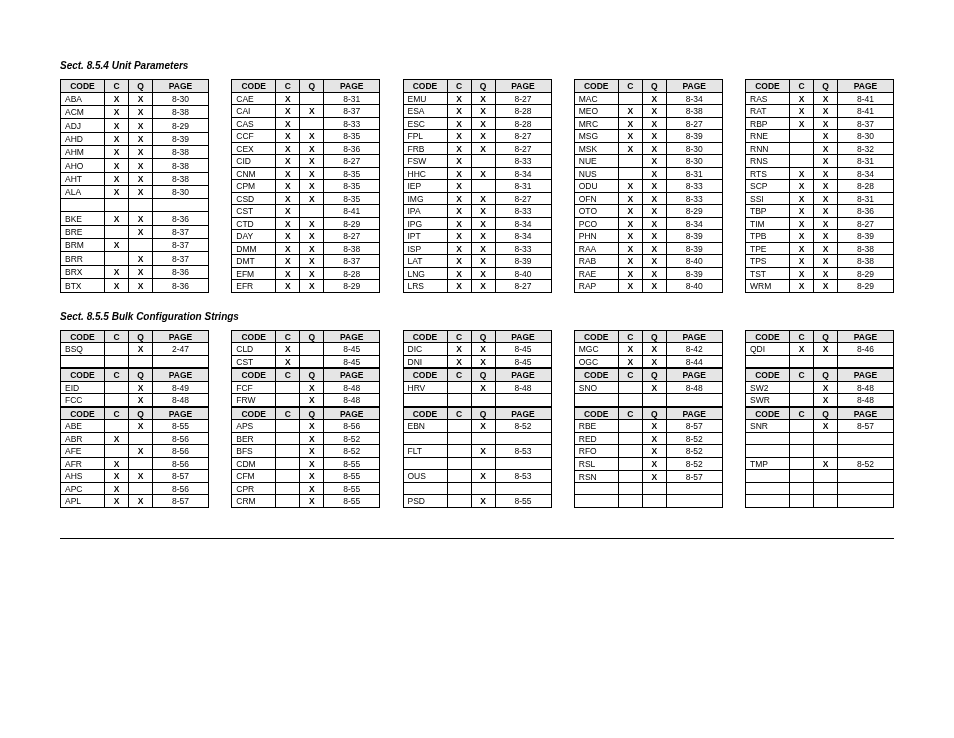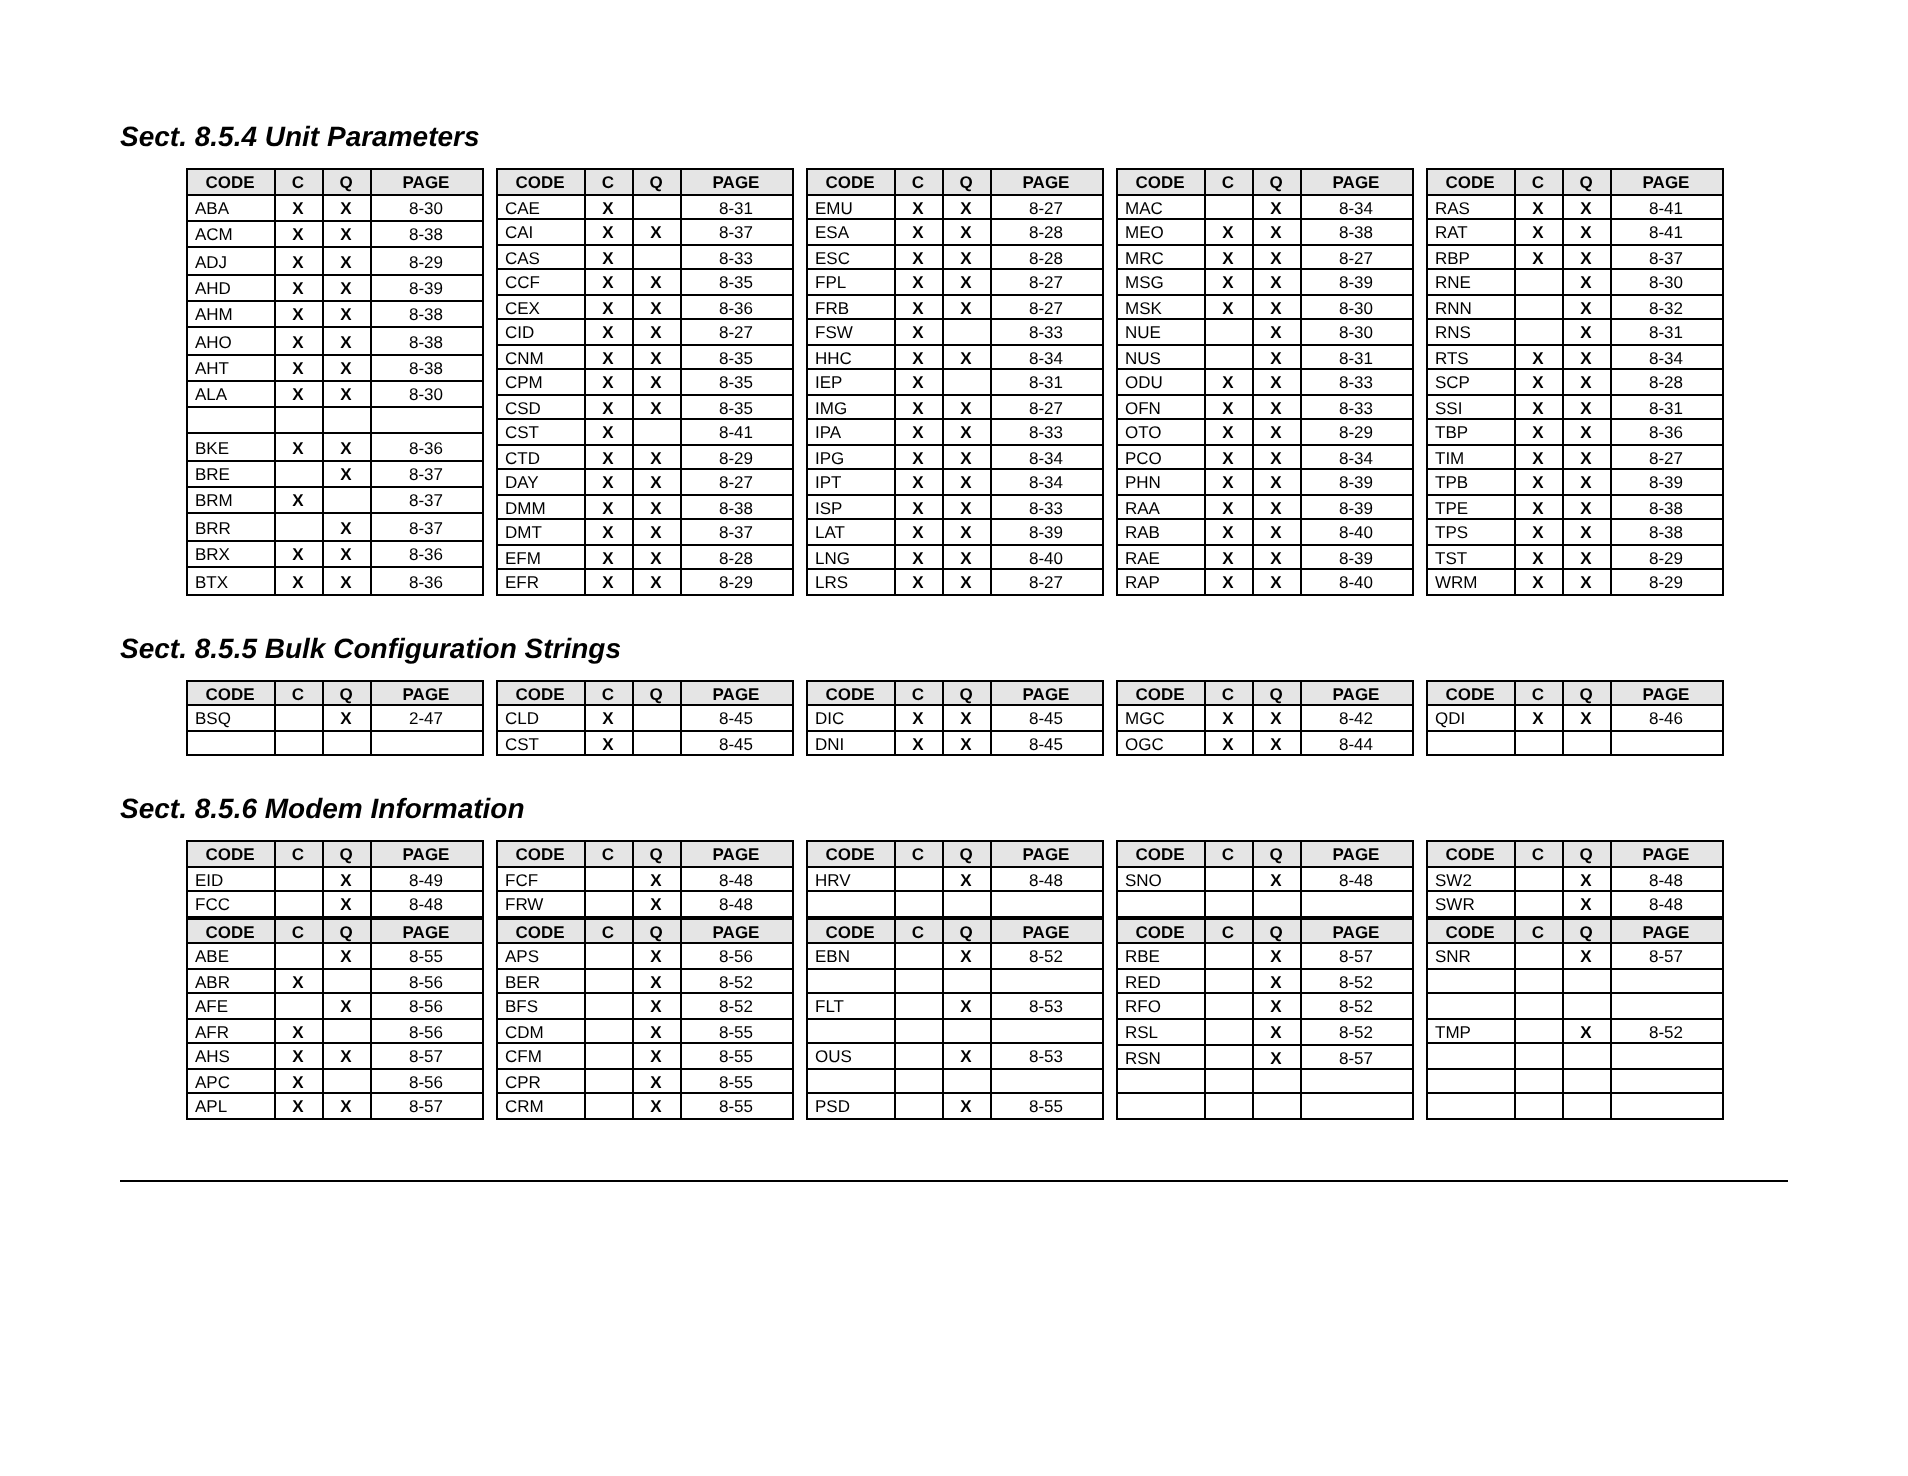--- a/index.html
+++ b/index.html
@@ -8,28 +8,28 @@
     margin: 0;
     padding: 60px 60px 40px 60px;
     width: 954px;
     box-sizing: border-box;
     color: #000;
   }
   .section-title {
     font-family: Arial, Helvetica, sans-serif;
     font-weight: bold;
     font-style: italic;
-    font-size: 14px;
+    font-size: 10px;
     margin: 18px 0 8px 0;
   }
   .section-title:first-child { margin-top: 0; }
   .tables-row {
     display: flex;
-    justify-content: center;
-    gap: 6px;
+    justify-content: space-between;
+    gap: 18px;
   }
   table {
     border-collapse: collapse;
     table-layout: fixed;
   }
   table.code-table {
     width: 148px;
   }
   th, td {
     border: 1px solid #000;
@@ -776,21 +776,20 @@
           </tr>
           <tr>
             <td class="code"></td>
             <td class="c"></td>
             <td class="q"></td>
             <td class="page"></td>
           </tr>
         </tbody>
       </table>
     </div>
-    <div class="section-title">Sect. 8.5.6 Modem Information</div>
     <div class="tables-row">
       <table class="code-table">
         <colgroup>
           <col class="c-code">
           <col class="c-c">
           <col class="c-q">
           <col class="c-page">
         </colgroup>
         <thead>
           <tr>

